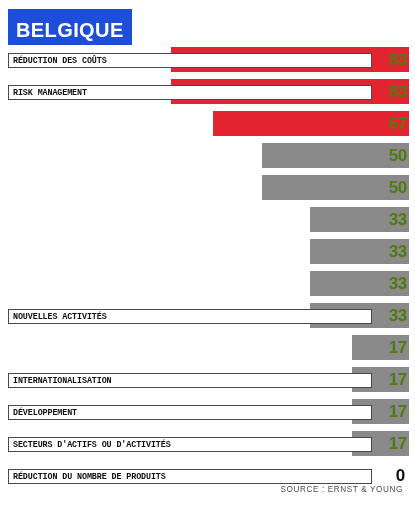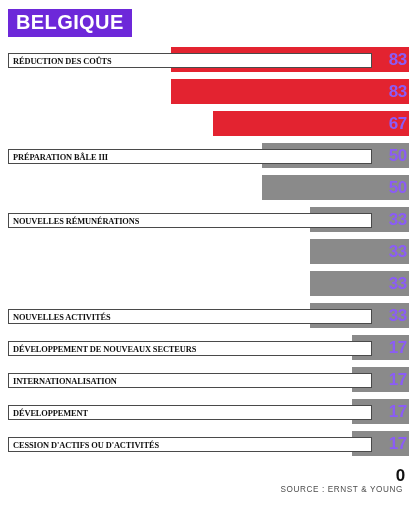--- a/index.html
+++ b/index.html
@@ -20,22 +20,22 @@
     position: relative;
     width: 415px;
     height: 505px;
   }
 
   
   .title-block {
     position: absolute;
     left: 8px;
     top: 9px;
-    background: #6d28d9;
-    padding: 3px 8px 4px 8px;
+    background: #1d4ed8;
+    padding: 11px 8px 4px 8px;
   }
   .title-text {
     color: #ffffff;
     font-size: 20px;
     font-weight: bold;
     letter-spacing: 0.4px;
     line-height: 21px;
     font-family: "Liberation Sans", sans-serif;
     white-space: nowrap;
   }
@@ -78,33 +78,33 @@
   .label-text {
     position: absolute;
     left: 4px;
     top: 50%;
     transform: translateY(-50%);
     font-size: 8.4px;
     font-weight: bold;
     letter-spacing: -0.1px;
     color: #101010;
     white-space: nowrap;
-    font-family: Liberation Serif, serif;
+    font-family: Liberation Mono, monospace;
   }
 
   
   .value {
     position: absolute;
     right: 8px;
     top: 4px;
     height: 23px;
     line-height: 23px;
     font-size: 17px;
     font-weight: bold;
-    color: #8b5cf6;
+    color: #4d7c0f;
     font-family: "Liberation Sans", sans-serif;
     letter-spacing: -0.3px;
   }
   .value.dark {
     color: #111111;
     right: 10px;
   }
 
   
   .source {
@@ -131,88 +131,85 @@
   <div class="rows" id="rows-container">
       <div class="row">
         <div class="bar red" style="width: 238px;"></div>
         <div class="label-plate">
           <span class="label-text">RÉDUCTION DES COÛTS</span>
         </div>
         <div class="value">83</div>
       </div>
       <div class="row">
         <div class="bar red" style="width: 238px;"></div>
+        <div class="label-plate">
+          <span class="label-text">RISK MANAGEMENT</span>
+        </div>
         <div class="value">83</div>
       </div>
       <div class="row">
         <div class="bar red" style="width: 196px;"></div>
         <div class="value">67</div>
       </div>
       <div class="row">
         <div class="bar gray" style="width: 147px;"></div>
-        <div class="label-plate">
-          <span class="label-text">PRÉPARATION BÂLE III</span>
-        </div>
         <div class="value">50</div>
       </div>
       <div class="row">
         <div class="bar gray" style="width: 147px;"></div>
         <div class="value">50</div>
       </div>
       <div class="row">
         <div class="bar gray" style="width: 99px;"></div>
-        <div class="label-plate">
-          <span class="label-text">NOUVELLES RÉMUNÉRATIONS</span>
-        </div>
         <div class="value">33</div>
       </div>
       <div class="row">
         <div class="bar gray" style="width: 99px;"></div>
         <div class="value">33</div>
       </div>
       <div class="row">
         <div class="bar gray" style="width: 99px;"></div>
         <div class="value">33</div>
       </div>
       <div class="row">
         <div class="bar gray" style="width: 99px;"></div>
         <div class="label-plate">
           <span class="label-text">NOUVELLES ACTIVITÉS</span>
         </div>
         <div class="value">33</div>
       </div>
       <div class="row">
         <div class="bar gray" style="width: 57px;"></div>
-        <div class="label-plate">
-          <span class="label-text">DÉVELOPPEMENT DE NOUVEAUX SECTEURS</span>
-        </div>
         <div class="value">17</div>
       </div>
       <div class="row">
         <div class="bar gray" style="width: 57px;"></div>
         <div class="label-plate">
           <span class="label-text">INTERNATIONALISATION</span>
         </div>
         <div class="value">17</div>
       </div>
       <div class="row">
         <div class="bar gray" style="width: 57px;"></div>
         <div class="label-plate">
           <span class="label-text">DÉVELOPPEMENT</span>
         </div>
         <div class="value">17</div>
       </div>
       <div class="row">
         <div class="bar gray" style="width: 57px;"></div>
         <div class="label-plate">
-          <span class="label-text">CESSION D'ACTIFS OU D'ACTIVITÉS</span>
+          <span class="label-text">SECTEURS D'ACTIFS OU D'ACTIVITÉS</span>
         </div>
         <div class="value">17</div>
       </div>
       <div class="row">
         <div class="bar none" style="width: 0px;"></div>
+        <div class="label-plate">
+          <span class="label-text">RÉDUCTION DU NOMBRE DE PRODUITS</span>
+        </div>
         <div class="value dark">0</div>
       </div>
     </div>
 
   <div class="source">SOURCE : ERNST &amp; YOUNG</div>
 
 </div>
 
 </body></html>

